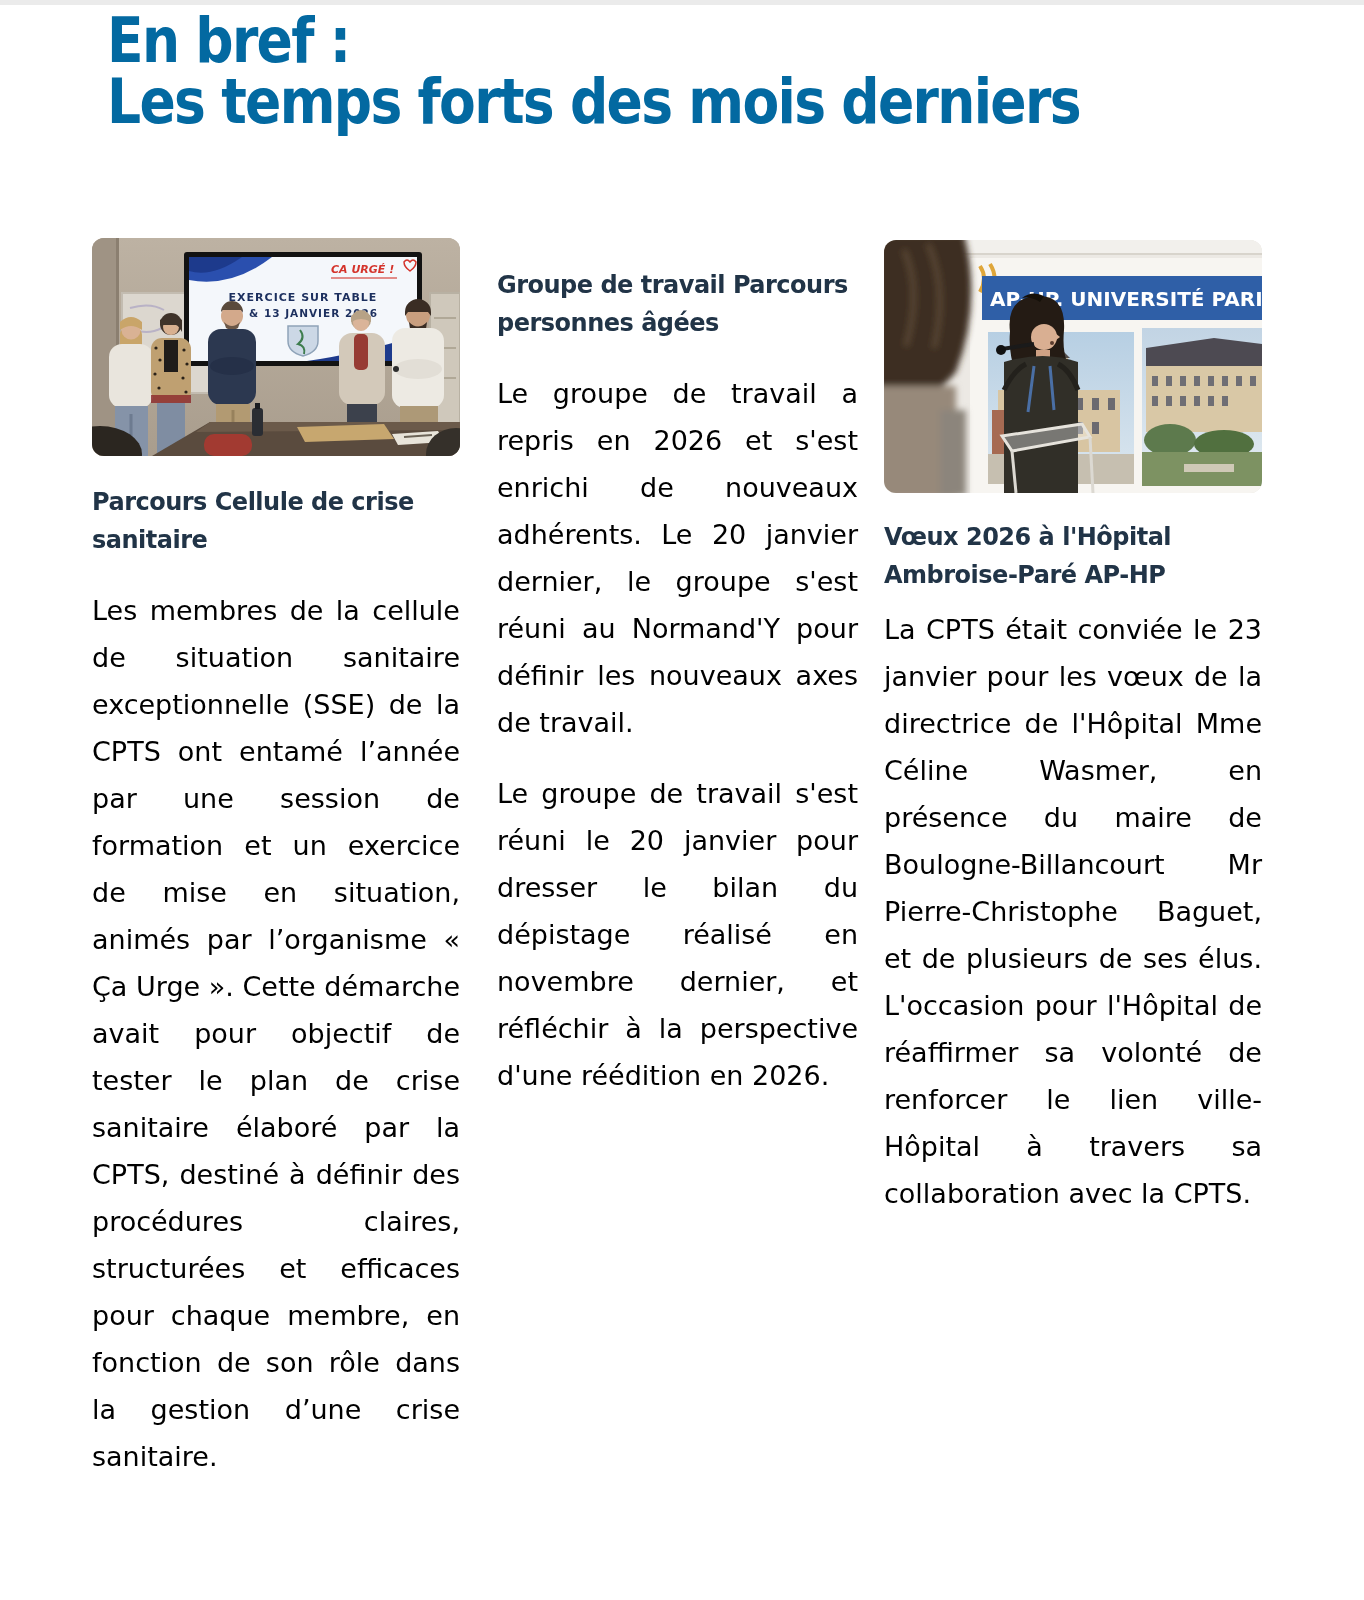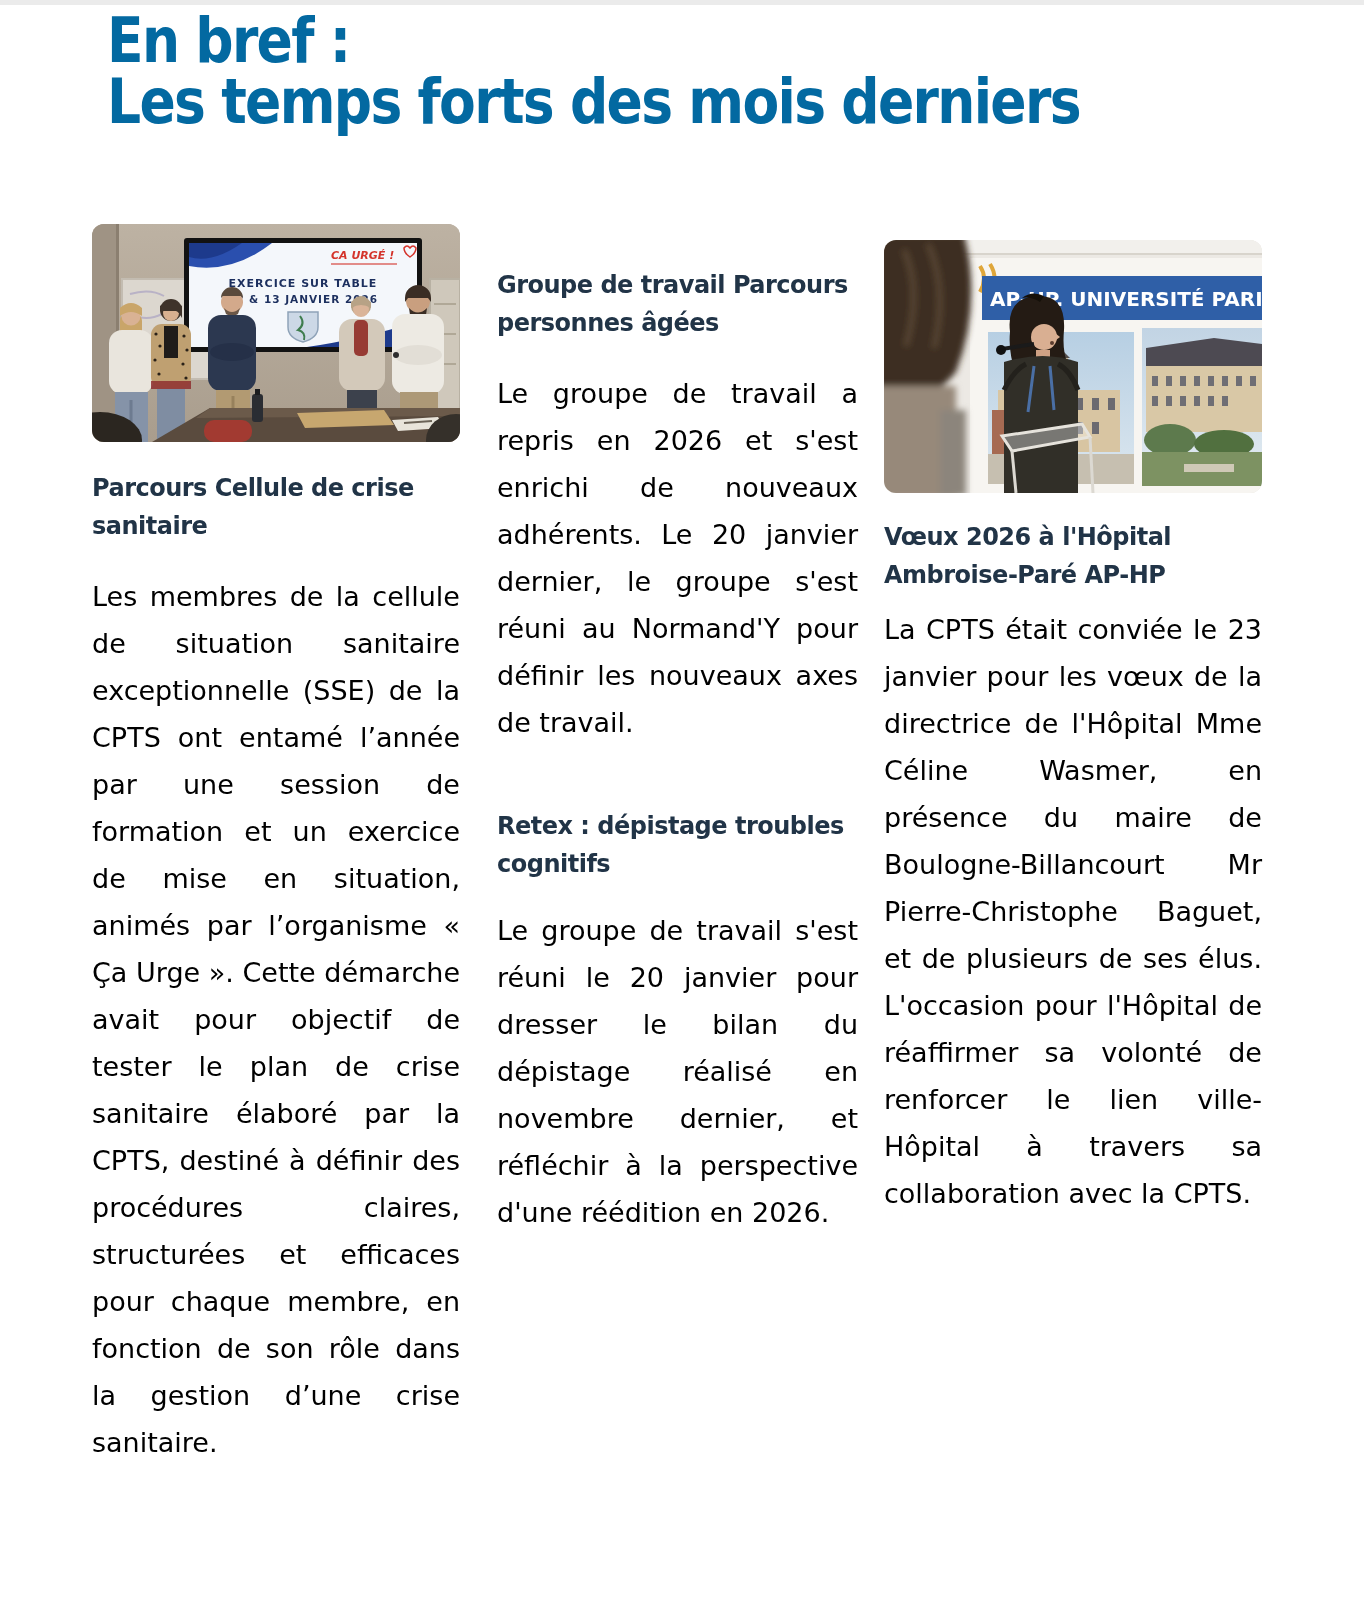--- a/index.html
+++ b/index.html
@@ -8,21 +8,21 @@
     font-family:"DejaVu Sans","Liberation Sans",sans-serif;
     -webkit-font-smoothing:antialiased;
   }
   .top-strip{position:absolute;left:0;top:0;width:1364px;height:5px;background:#ebebeb;}
   .page-title{position:absolute;left:107px;top:10px;color:#0369a1;font-weight:bold;}
   .page-title .tline{
     font-size:63px;line-height:61px;letter-spacing:-2px;white-space:nowrap;
     transform:scaleX(0.85);transform-origin:0 0;
   }
   .col{position:absolute;}
-  #col1{left:92px;top:224px;width:368px;}
+  #col1{left:92px;top:238px;width:368px;}
   #col2{left:497px;top:266px;width:361px;}
   #col3{left:884px;top:240px;width:378px;}
   .photo{
     width:100%;border-radius:12px;overflow:hidden;position:relative;
     background:#b6aa9b;
   }
   #photo1{height:218px;}
   #photo2{height:253px;background:#ece9e4;}
   .photo svg{display:block;width:100%;height:100%;}
   h2.art{
@@ -155,21 +155,20 @@
       <ellipse cx="364" cy="216" rx="30" ry="26" fill="#35302a"></ellipse>
     </svg>
   </div>
   <h2 class="art">Parcours Cellule de crise sanitaire</h2>
   <p class="body">Les membres de la cellule de situation sanitaire exceptionnelle (SSE) de la CPTS ont entamé l’année par une session de formation et un exercice de mise en situation, animés par l’organisme « Ça Urge ». Cette démarche avait pour objectif de tester le plan de crise sanitaire élaboré par la CPTS, destiné à définir des procédures claires, structurées et efficaces pour chaque membre, en fonction de son rôle dans la gestion d’une crise sanitaire.</p>
 </section>
 
 <section class="col" id="col2">
   <h2 class="art first">Groupe de travail Parcours personnes âgées</h2>
   <p class="body">Le groupe de travail a repris en 2026 et s'est enrichi de nouveaux adhérents. Le 20 janvier dernier, le groupe s'est réuni au Normand'Y pour définir les nouveaux axes de travail.</p>
-  <h2 class="art second">Retex : dépistage troubles cognitifs</h2>
   <p class="body second">Le groupe de travail s'est réuni le 20 janvier pour dresser le bilan du dépistage réalisé en novembre dernier, et réfléchir à la perspective d'une réédition en 2026.</p>
 </section>
 
 <section class="col" id="col3">
   <div class="photo" id="photo2">
     <svg viewBox="0 0 378 253" preserveAspectRatio="none">
       <defs>
         <linearGradient id="sky1" x1="0" y1="0" x2="0" y2="1">
           <stop offset="0" stop-color="#b7cfe3"></stop>
             <stop offset="1" stop-color="#dce7ef"></stop>

